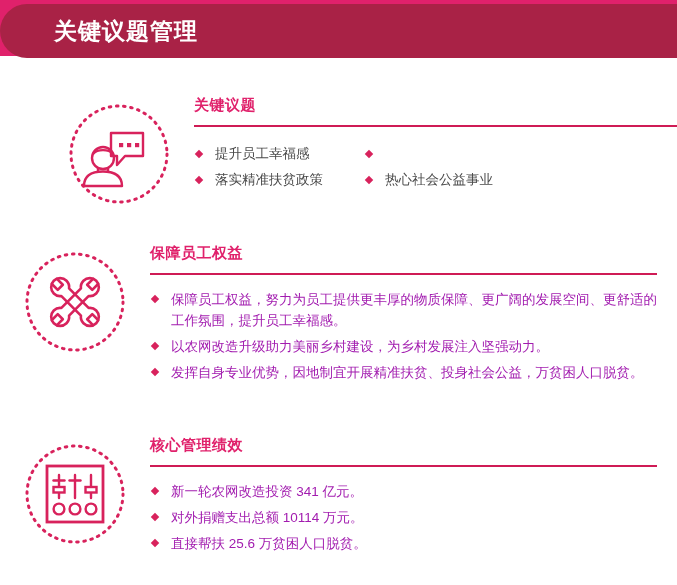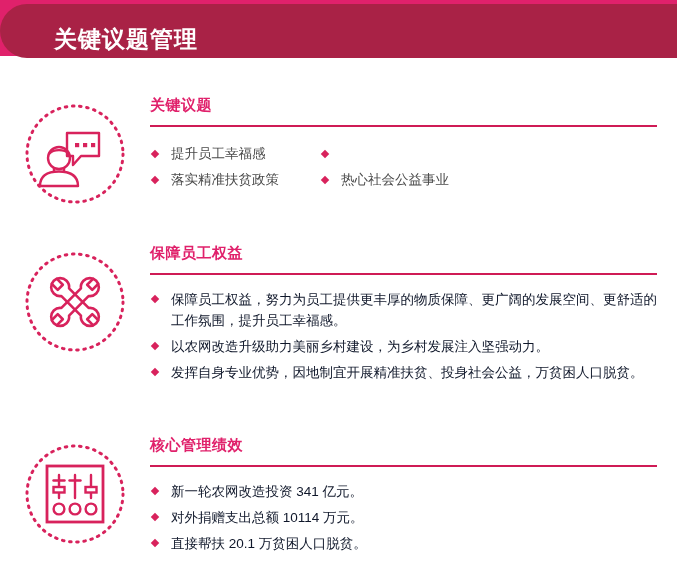--- a/index.html
+++ b/index.html
@@ -35,21 +35,21 @@
     top: 4px;
     width: 677px;
     height: 54px;
     background: #a92246;
     border-top-left-radius: 28px;
     border-bottom-left-radius: 28px;
   }
   .header-title {
     position: absolute;
     left: 54px;
-    top: 24px;
+    top: 16px;
     color: #ffffff;
     font-size: 23px;
     font-weight: bold;
     letter-spacing: 1px;
     white-space: nowrap;
   }
 
   
   .section {
     position: relative;
@@ -83,21 +83,21 @@
   }
 
   ul.bullets {
     list-style: none;
     margin: 0;
     padding: 0;
   }
   ul.bullets li {
     position: relative;
     padding-left: 21px;
-    color: #0f172a;
+    color: #a21caf;
     font-size: 13.5px;
     line-height: 21px;
     margin-bottom: 5px;
   }
   ul.bullets li .dia {
     position: absolute;
     left: 2px;
     top: 7px;
     width: 6px;
     height: 6px;
@@ -123,21 +123,21 @@
   .bullets-grid .cell .dia {
     position: absolute;
     left: 2px;
     top: 10px;
     width: 6px;
     height: 6px;
     background: #d8225c;
     transform: rotate(45deg);
   }
 
-  .sec1 { margin-top: 36px; }
+  .sec1 { margin-top: 36px; margin-left: 44px; }
   .sec2 { margin-top: 38px; }
   .sec3 { margin-top: 48px; }
 
   .icon-svg { display: block; }
 </style>
 </head>
 <body>
 
 <div class="header-wrap">
   <div class="header-band"></div>
@@ -246,16 +246,16 @@
         <circle cx="68" cy="67" r="5.4"></circle>
       </g>
     </svg>
   </div>
   <div class="content-col">
     <div class="sec-heading">核心管理绩效</div>
     <div class="sec-rule"></div>
     <ul class="bullets">
       <li><span class="dia"></span><span>新一轮农网改造投资 341 亿元。</span></li>
       <li><span class="dia"></span><span>对外捐赠支出总额 10114 万元。</span></li>
-      <li><span class="dia"></span><span>直接帮扶 20.1 万贫困人口脱贫。</span></li>
+      <li><span class="dia"></span><span>直接帮扶 25.6 万贫困人口脱贫。</span></li>
     </ul>
   </div>
 </div>
 
 </body></html>

